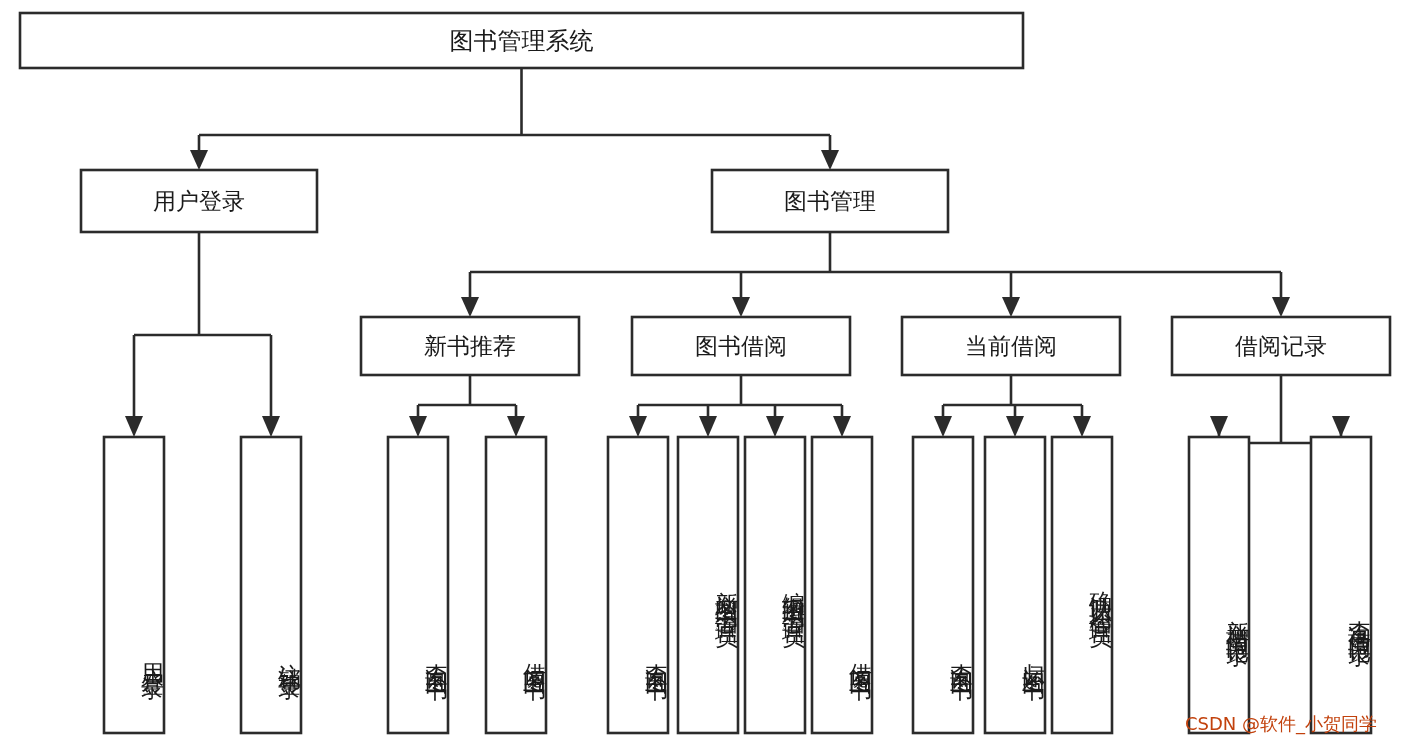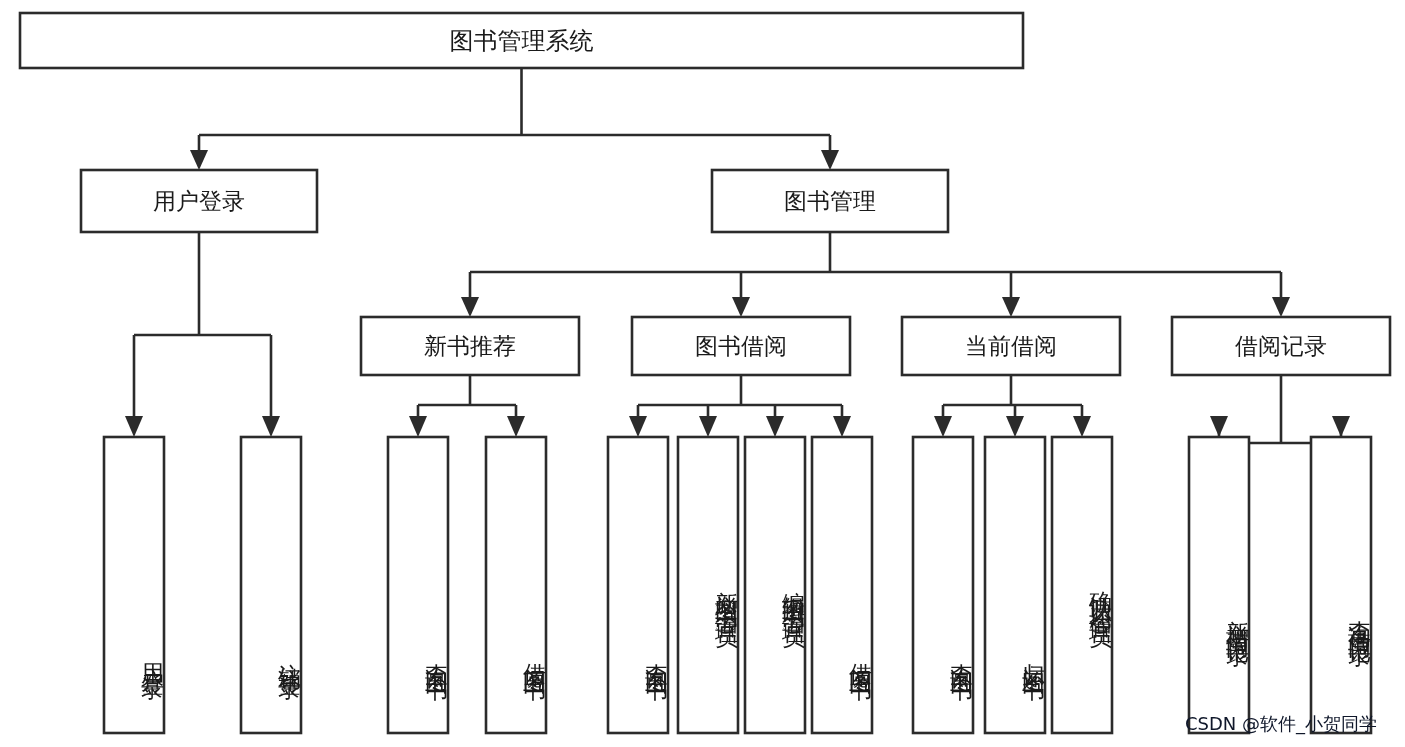--- a/index.html
+++ b/index.html
@@ -60,21 +60,21 @@
     display: flex;
     align-items: flex-start;
     justify-content: center;
   }
   .watermark {
     position: absolute;
     left: 1185px;
     top: 712px;
     font-family: "DejaVu Sans", "Liberation Sans", sans-serif;
     font-size: 18px;
-    color: #0f172a;
+    color: #c2410c;
     white-space: nowrap;
   }
 </style>
 </head>
 <body>
 
 <svg id="diagram" viewBox="0 0 1405 747">
 
   <g>
 

